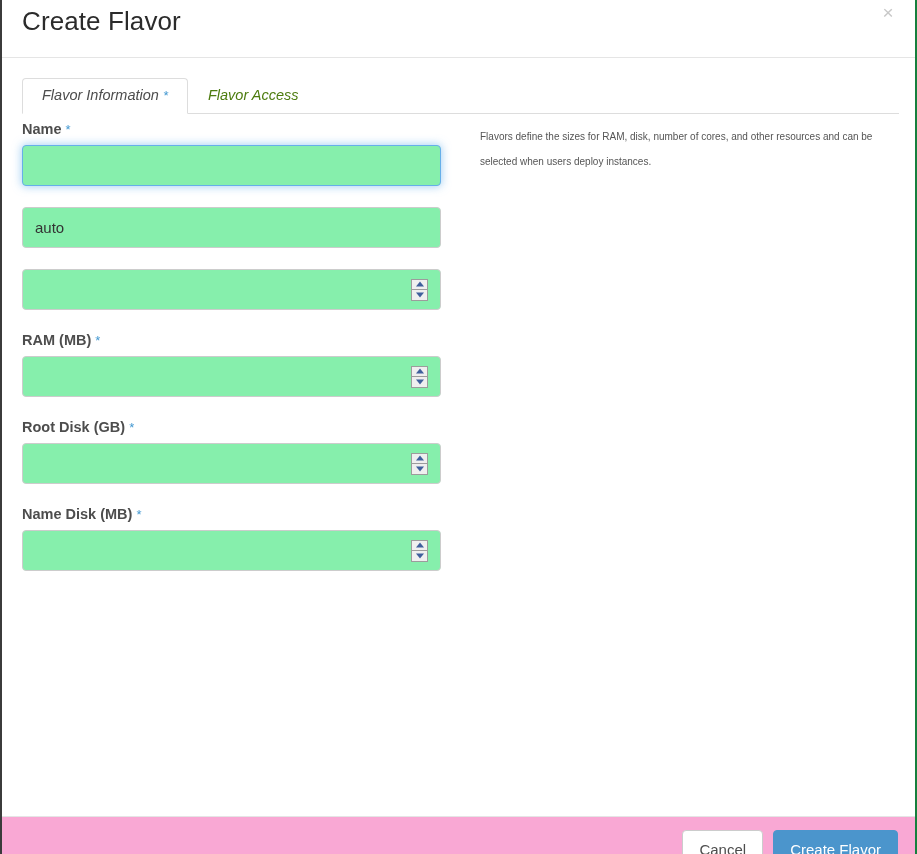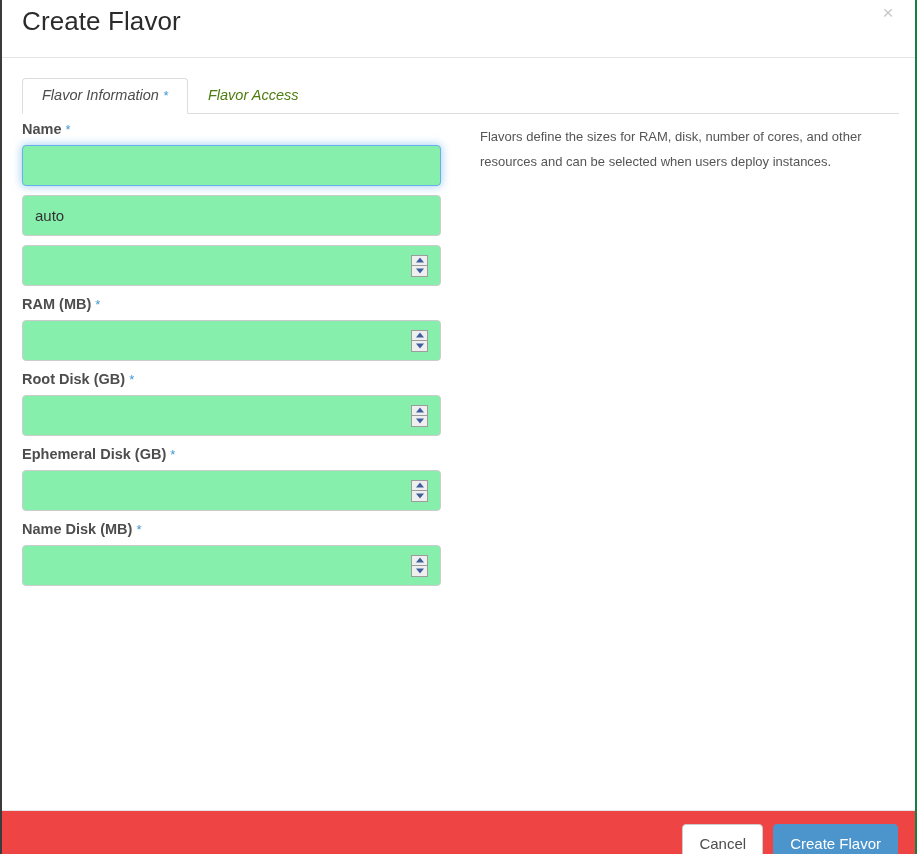--- a/index.html
+++ b/index.html
@@ -103,26 +103,26 @@
     position: absolute;
     left: 20px;
     top: 6px;
     width: 420px;
   }
   .col-right {
     position: absolute;
     left: 478px;
     top: 10px;
     width: 410px;
-    font-size: 13px;
+    font-size: 10px;
     line-height: 25px;
     color: #555555;
   }
 
-  .field { margin-bottom: 9px; }
+  .field { margin-bottom: 21px; }
   .field-label {
     display: block;
     font-size: 14.5px;
     font-weight: bold;
     color: #4d4d4d;
     margin-bottom: 6px;
     line-height: 18px;
   }
   .field-label .req { font-weight: normal; }
 
@@ -191,23 +191,23 @@
     border-right: 4px solid transparent;
     transform: translate(-50%, -50%);
   }
   .tri.up { border-bottom: 5px solid #3f5f9c; }
   .tri.down { border-top: 5px solid #3f5f9c; }
 
   
   .footer {
     position: absolute;
     left: 0; right: 0; bottom: 0;
-    height: 44px;
+    height: 38px;
     border-top: 1px solid #e5e5e5;
-    background: #ef4444;
+    background: #f9a8d4;
   }
   .footer-inner {
     position: absolute;
     right: 17px;
     top: 13px;
     display: flex;
     gap: 10px;
   }
   .btn {
     font-size: 15px;
@@ -310,37 +310,20 @@
             <div class="spin-half up">
                 <span class="tri up"></span>
               </div>
             <div class="spin-half">
                 <span class="tri down"></span>
               </div>
           </div>
         </div>
       </div>
 
-      <div class="field">
-        <label class="field-label">
-          <span>Ephemeral Disk (GB)</span>
-          <span class="req">*</span>
-        </label>
-        <div class="num-wrap">
-          <input class="input" type="text" value="" style="">
-          <div class="spinner">
-            <div class="spin-half up">
-                <span class="tri up"></span>
-              </div>
-            <div class="spin-half">
-                <span class="tri down"></span>
-              </div>
-          </div>
-        </div>
-      </div>
 
       <div class="field">
         <label class="field-label">
           <span>Name Disk (MB)</span>
           <span class="req">*</span>
         </label>
         <div class="num-wrap">
           <input class="input" type="text" value="" style="">
           <div class="spinner">
             <div class="spin-half up">

